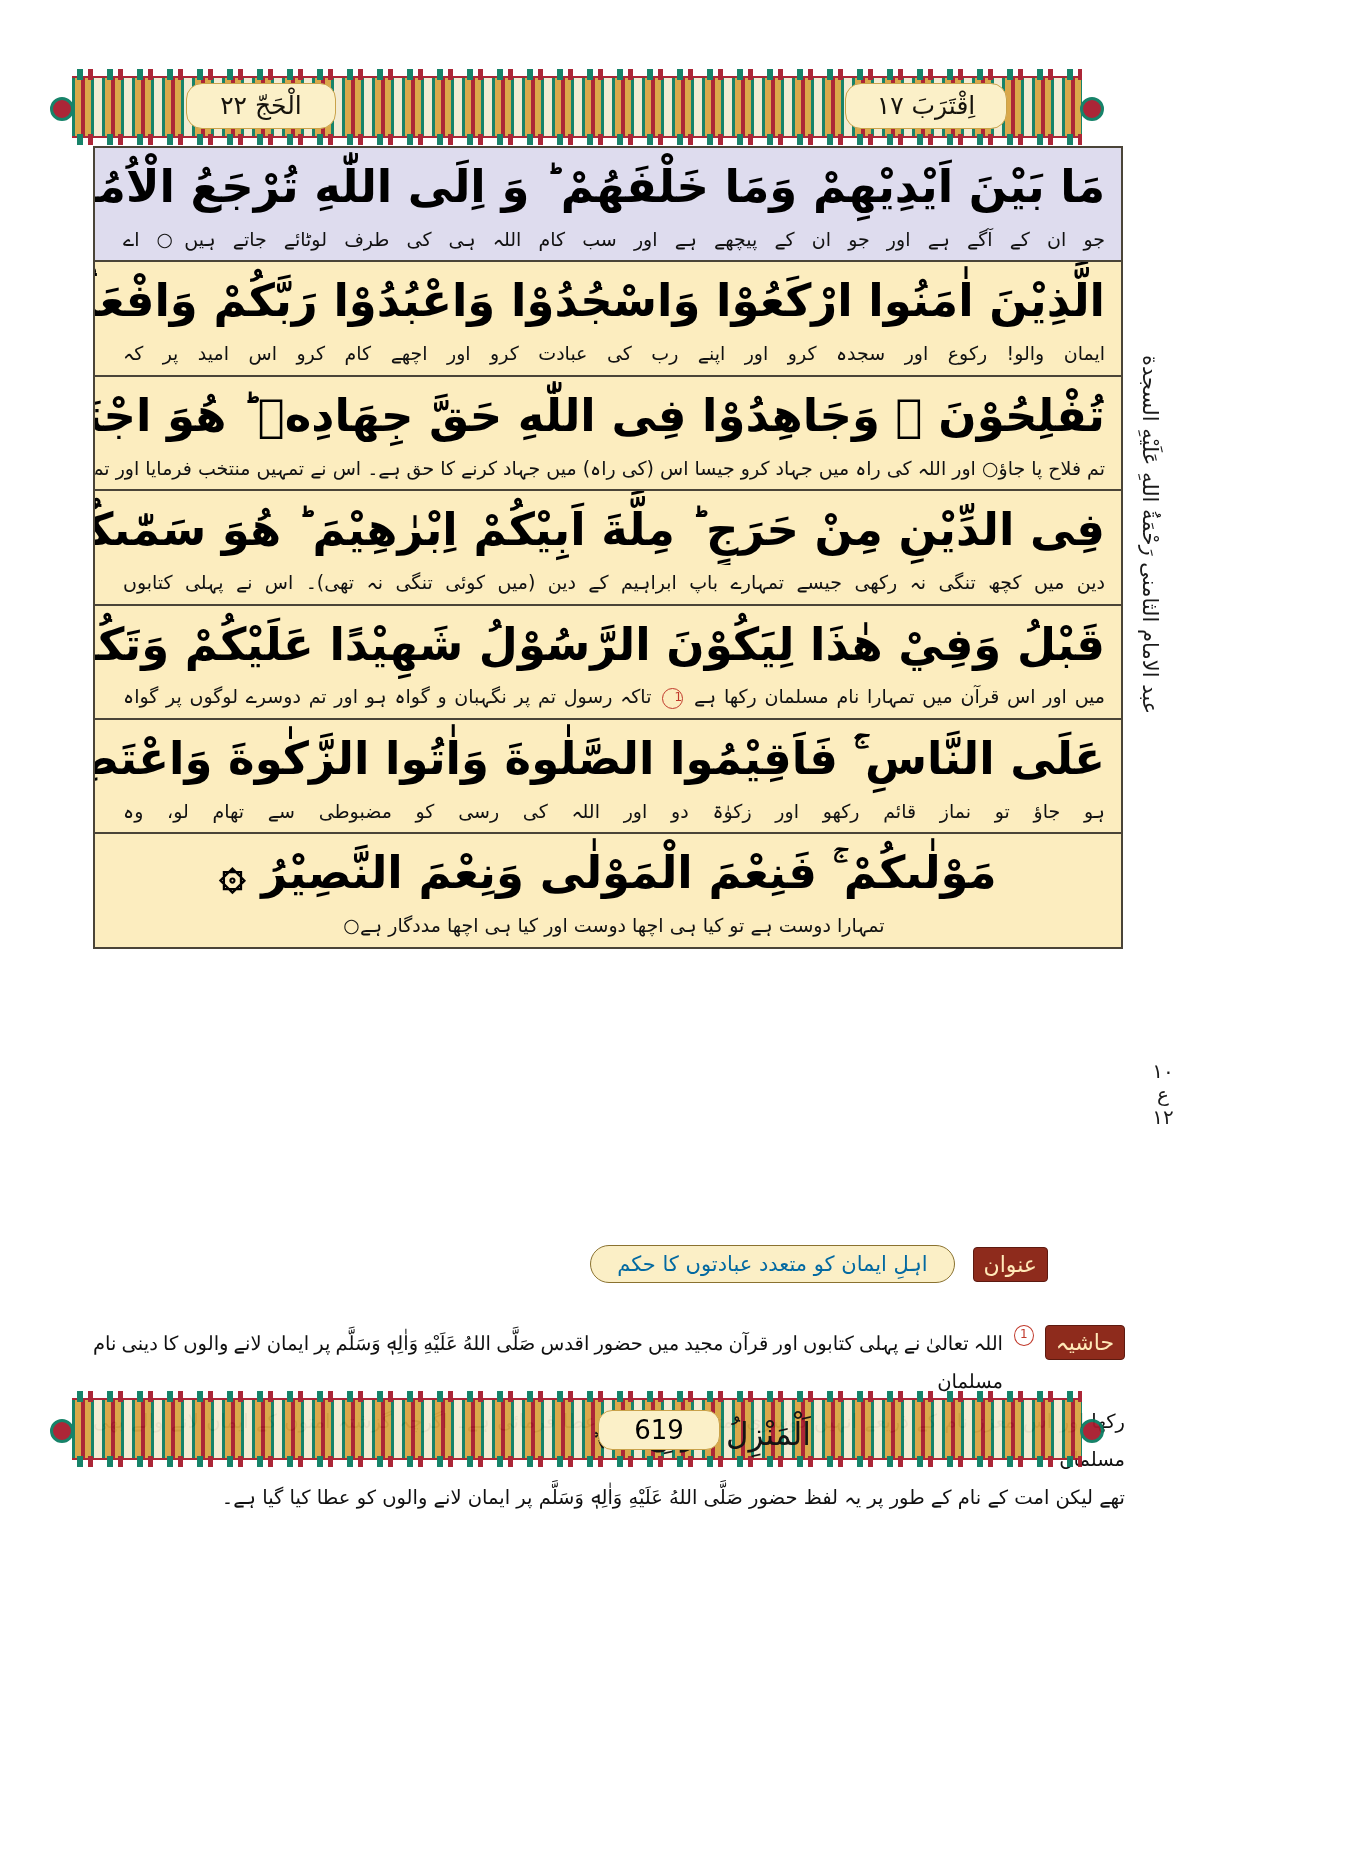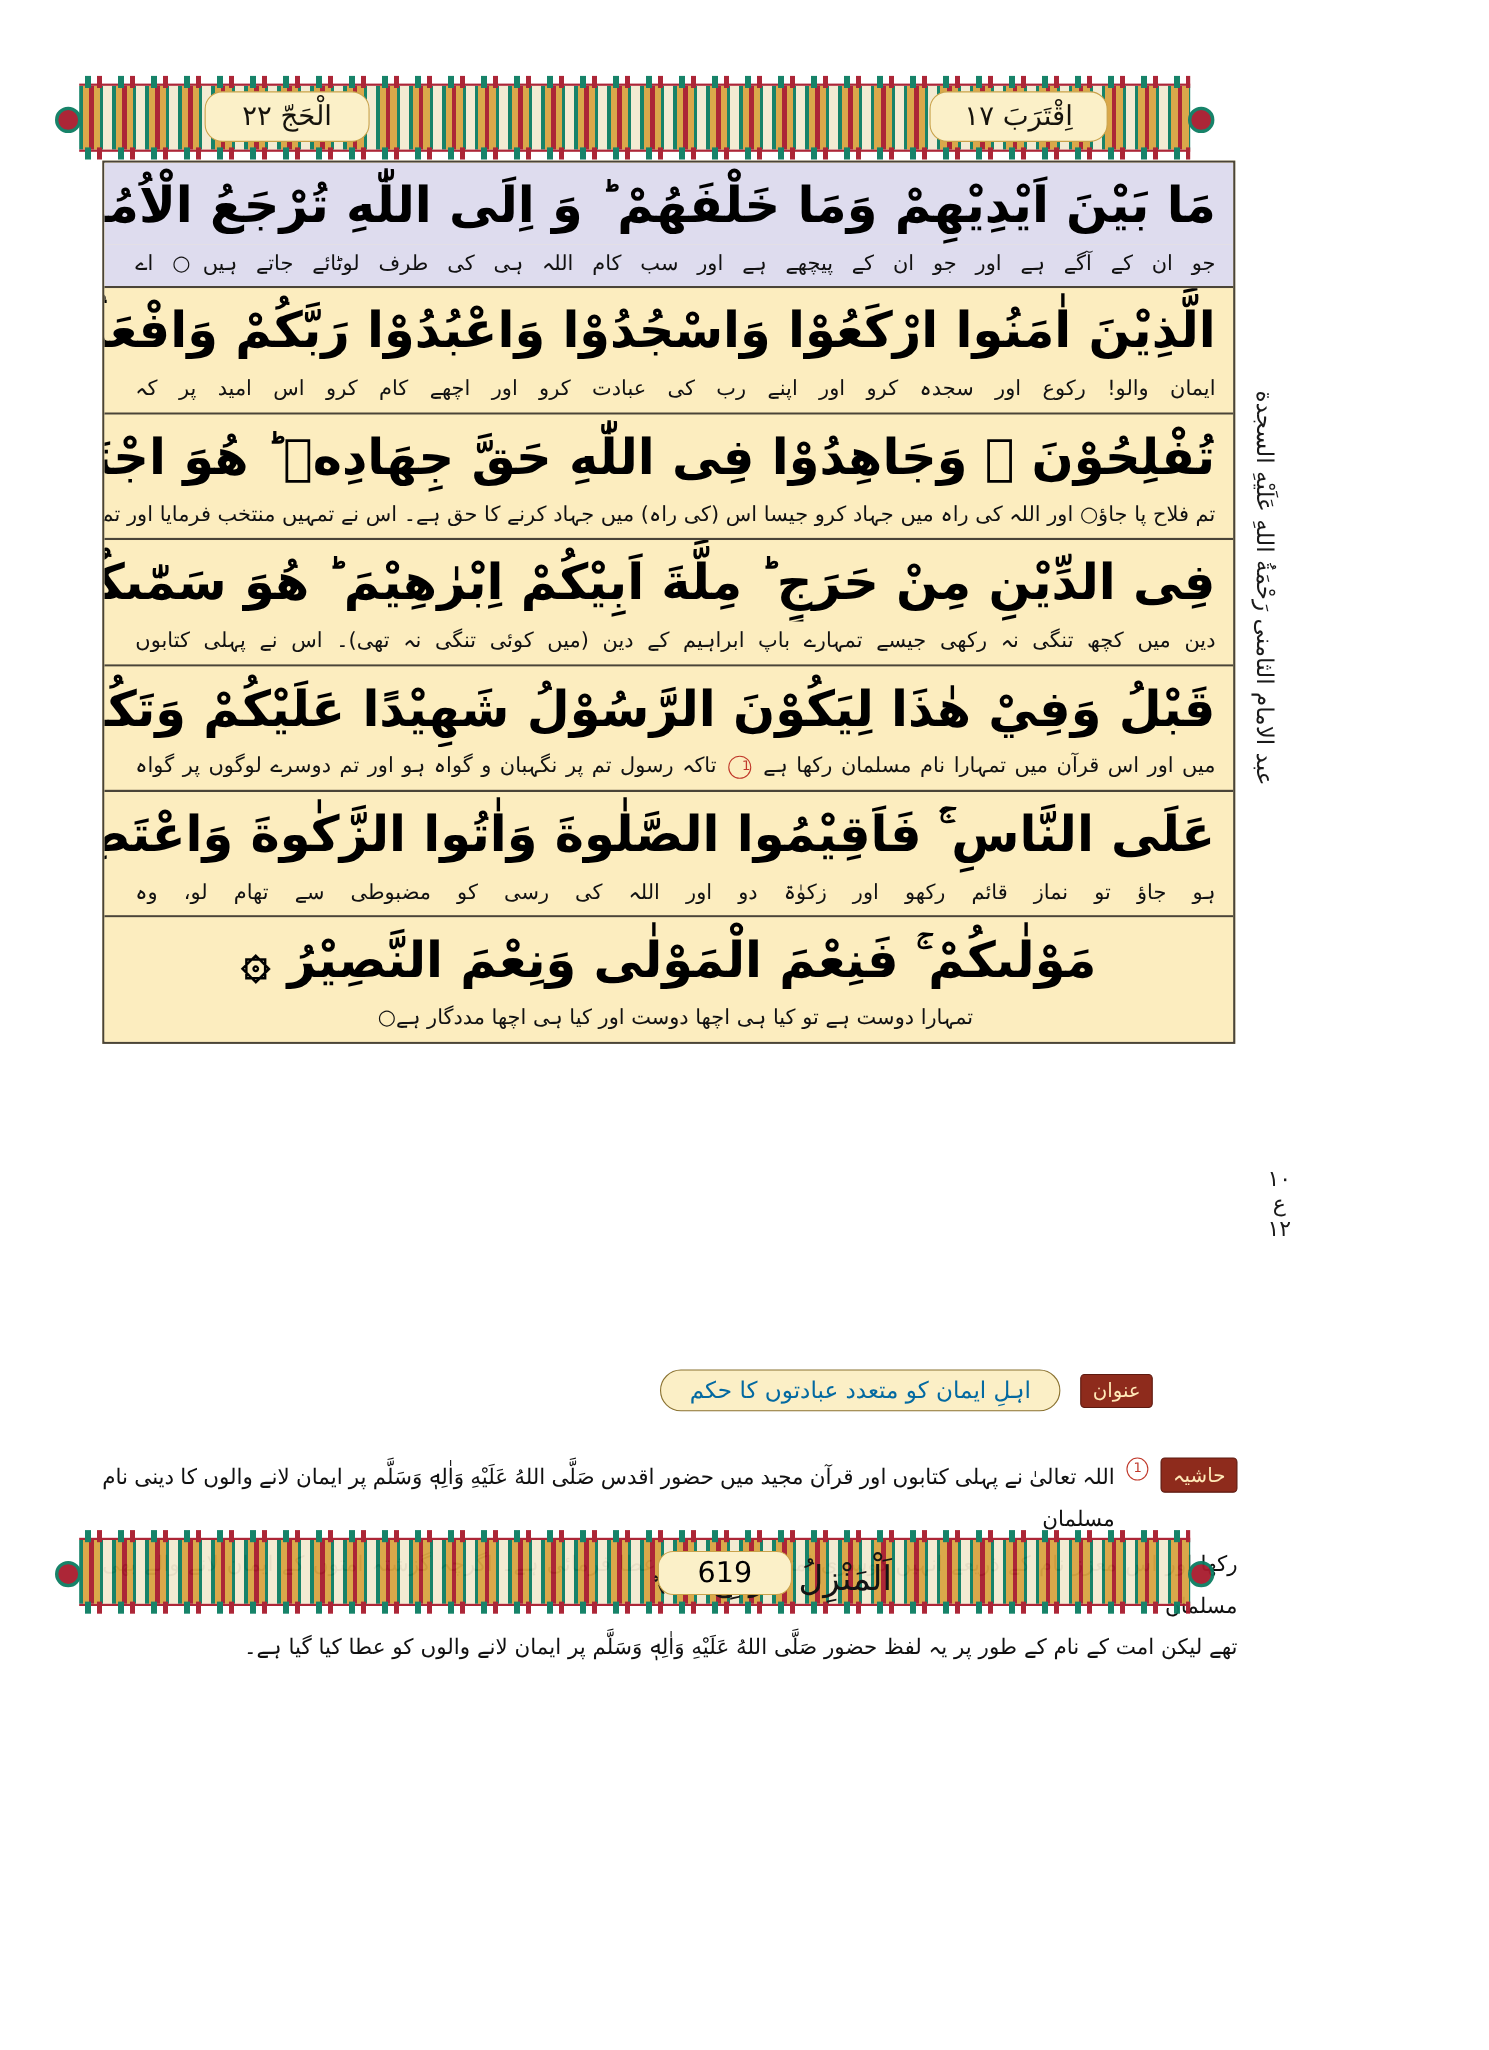--- a/index.html
+++ b/index.html
@@ -206,21 +206,21 @@
     align-items: center;
     justify-content: flex-start;
     padding-right: 75px;
     box-sizing: border-box;
   }
   .tag-label {
     background: #8e2b1c;
     color: #ffe9b8;
     border: 1px solid #5d1a10;
     border-radius: 4px;
-    font-size: 18px;
+    font-size: 22px;
     padding: 4px 10px;
     font-family: "DejaVu Sans", "Liberation Sans", sans-serif;
     direction: rtl;
     white-space: nowrap;
     flex: 0 0 auto;
     text-align: center;
   }
   #unwan-pill {
     margin-right: 18px;
     background: #fbefc6;

